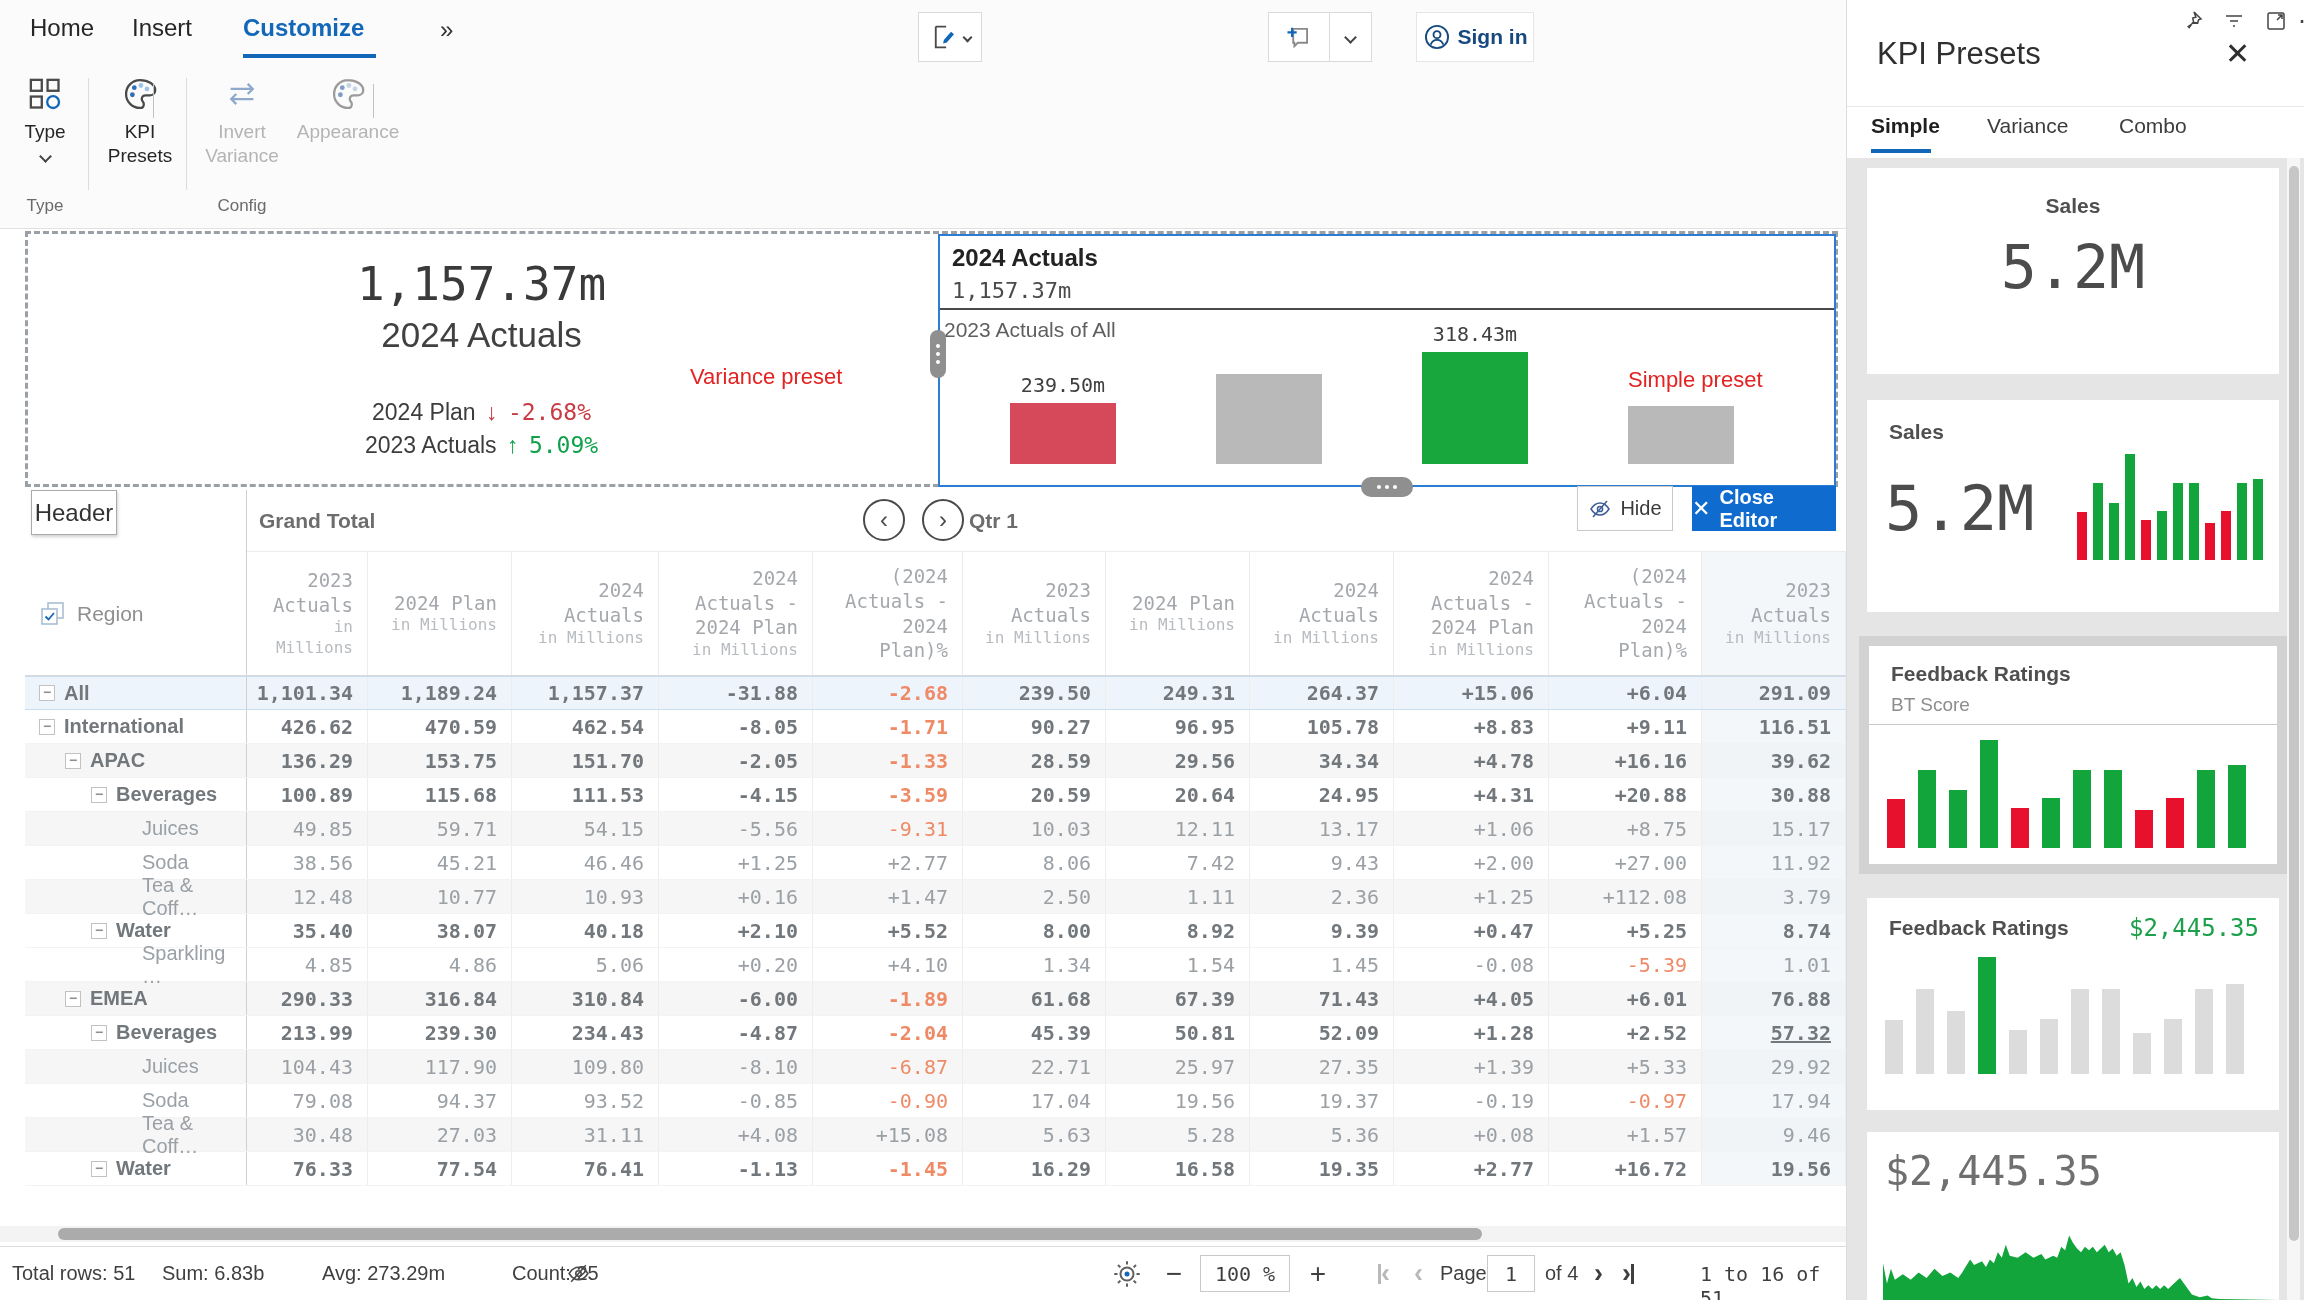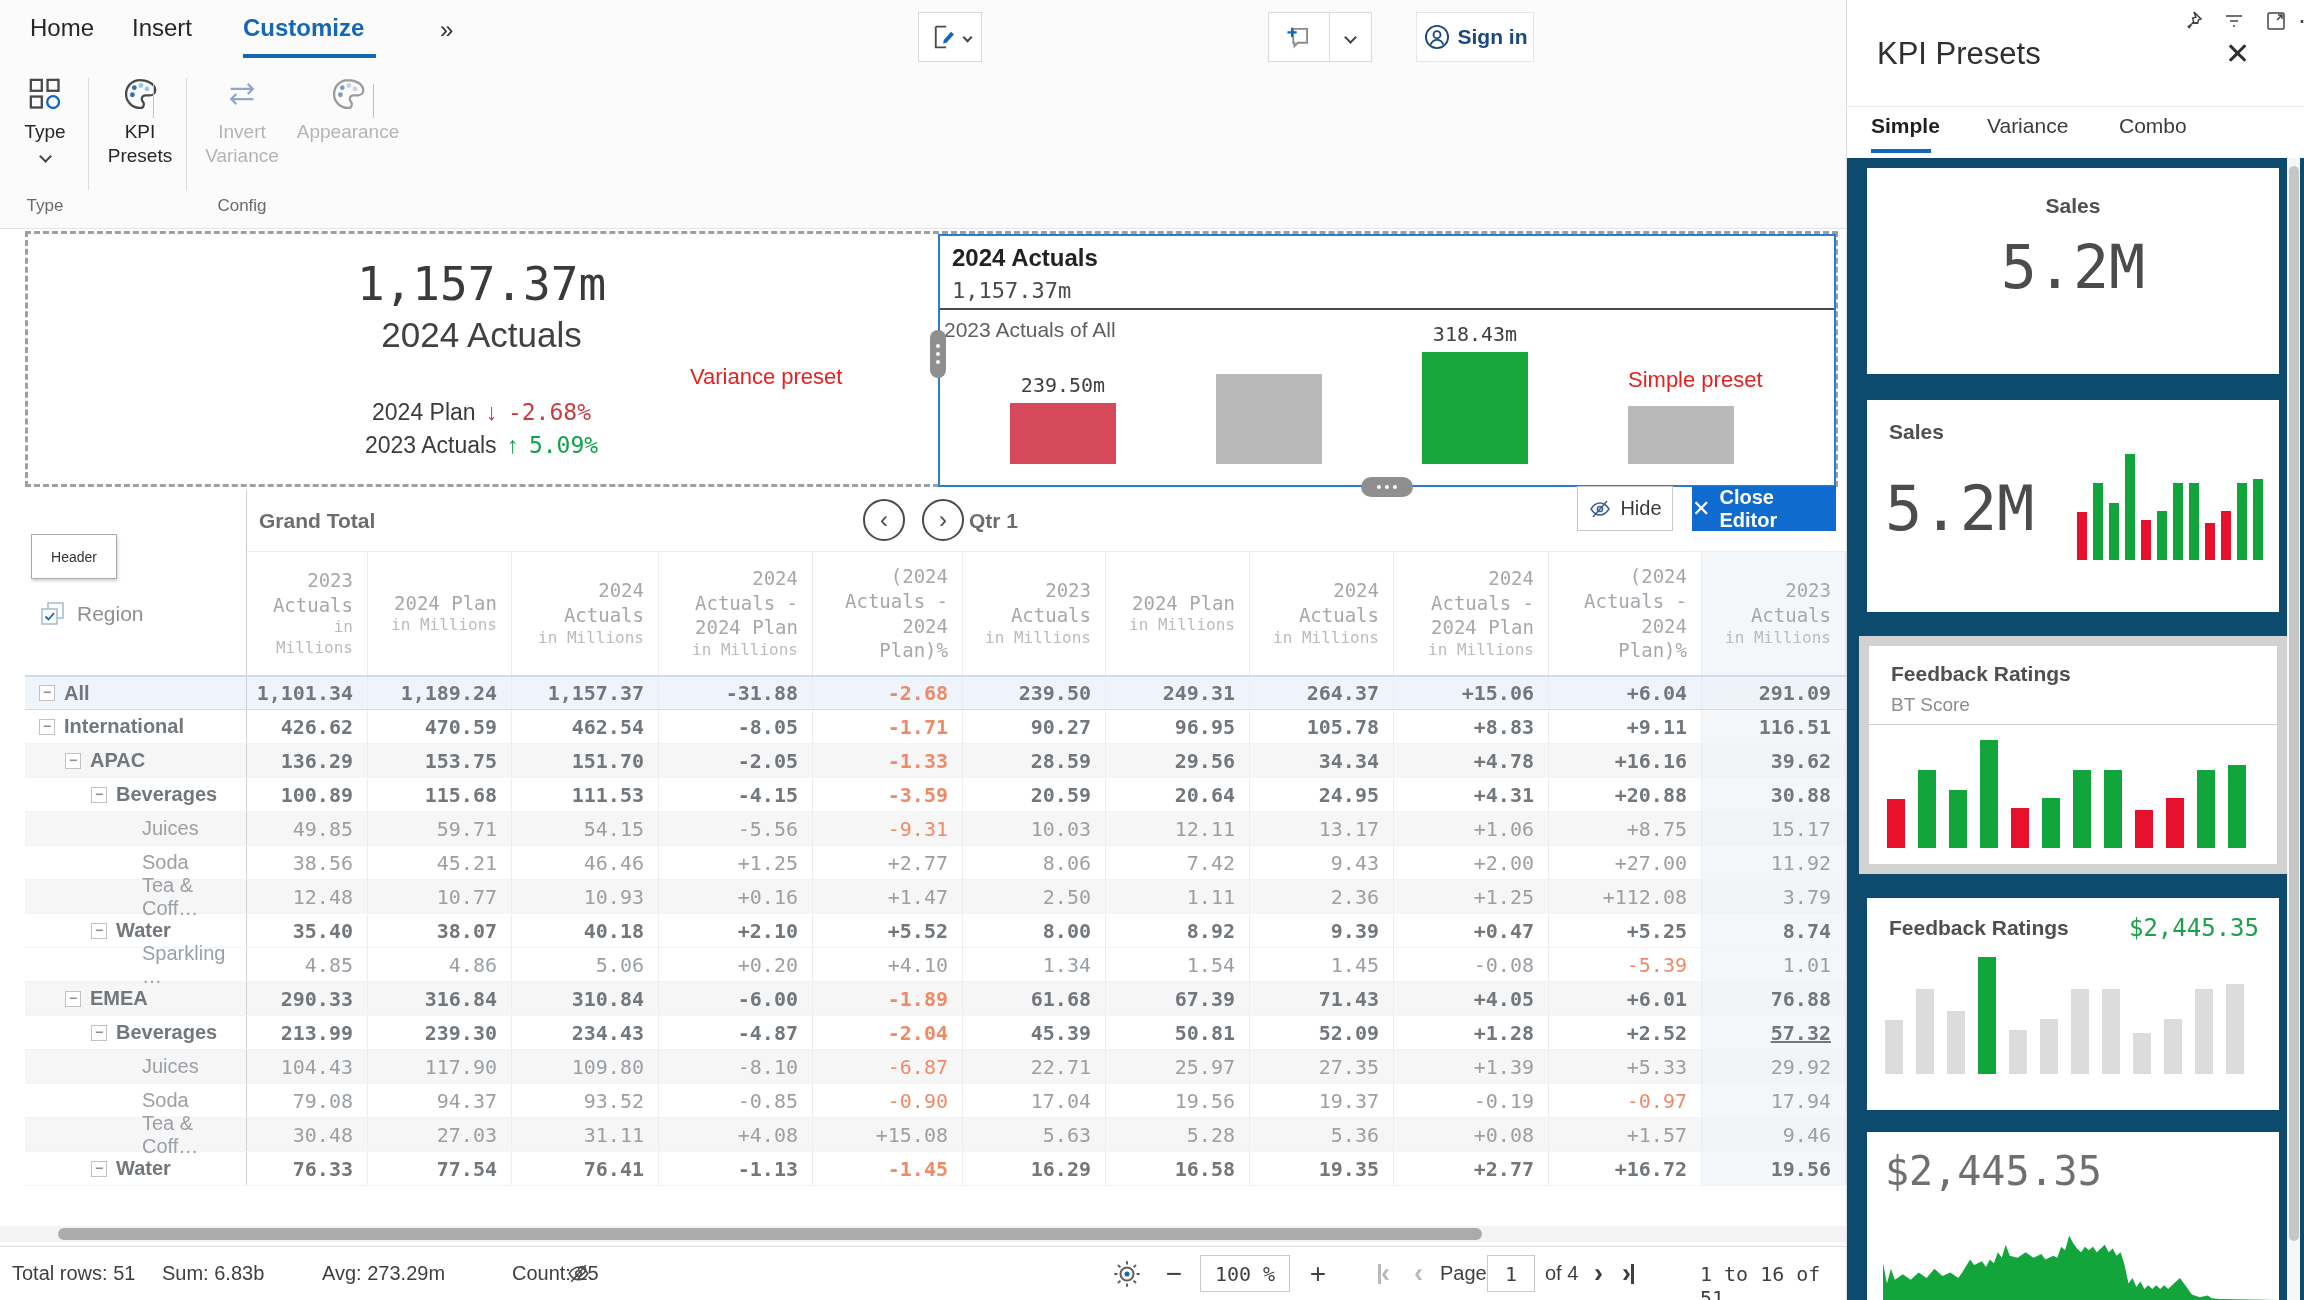--- a/index.html
+++ b/index.html
@@ -44,21 +44,21 @@
   #sk-annotation { position:absolute; left:688px; top:131px; font-size:22px; color:#e32222; }
   .handle { position:absolute; background:#8f8f8f; border-radius:10px; display:flex; align-items:center; justify-content:center; gap:4px; z-index:6; }
   .handle i { width:4px; height:4px; border-radius:50%; background:#fff; }
   #handle-left { left:930px; top:330px; width:16px; height:48px; flex-direction:column; }
   #handle-bottom { left:1361px; top:477px; width:52px; height:20px; }
   #hide-btn { position:absolute; left:1577px; top:486px; width:96px; height:45px; background:#fff; border:1px solid #c9c9c9; display:flex; align-items:center; justify-content:center; gap:8px; font-size:20px; color:#3b3b3b; cursor:pointer; z-index:7; }
   #close-editor-btn { position:absolute; left:1692px; top:486px; width:144px; height:45px; background:#0f6cce; color:#fff; display:flex; align-items:center; justify-content:center; gap:9px; font-size:20px; font-weight:bold; cursor:pointer; z-index:7; }
   #close-editor-btn .x { font-size:22px; font-weight:normal; }
 
   
-  #header-chip { position:absolute; left:31px; top:490px; width:86px; height:45px; background:#fff; border:1px solid #aaa; box-shadow:1px 2px 3px rgba(0,0,0,.18); display:flex; align-items:center; justify-content:center; font-size:14px; color:#333; z-index:5;margin-top:44px; }
+  #header-chip { position:absolute; left:31px; top:490px; width:86px; height:45px; background:#fff; border:1px solid #aaa; box-shadow:1px 2px 3px rgba(0,0,0,.18); display:flex; align-items:center; justify-content:center; font-size:24px; color:#333; z-index:5; }
   #table { position:absolute; left:25px; top:490px; width:1821px; height:732px; overflow:hidden; background:#fff; }
   .t-grouprow { display:flex; height:62px; align-items:center; }
   .t-rowhead-spacer { width:222px; height:100%; border-right:1px solid #cfcfcf; }
   .t-group { position:relative; height:100%; display:flex; align-items:center; border-bottom:1px solid #ededed; }
   .t-grouplabel { font-size:21px; font-weight:bold; color:#6d6d6d; padding-left:12px; }
   .t-group .t-nav { position:absolute; left:-100px; top:9px; display:flex; gap:17px; }
   .t-navbtn { width:42px; height:42px; border-radius:50%; border:2px solid #4a4a4a; background:#fff; color:#4a4a4a; font-size:24px; line-height:1; display:flex; align-items:center; justify-content:center; cursor:pointer; }
   .t-group .t-grouplabel.navpad { padding-left:6px; }
   .t-headrow { display:flex; height:124px; border-bottom:1px solid #d9d9d9; }
   .t-rowheadcell { width:222px; display:flex; align-items:center; gap:10px; padding-left:14px; border-right:1px solid #cfcfcf; }
@@ -90,21 +90,21 @@
 
   
   #panel { position:absolute; left:1846px; top:0; width:458px; height:1300px; background:#fff; border-left:1px solid #dcdcdc; }
   .p-topicons { position:absolute; top:8px; display:flex; align-items:center; justify-content:center; width:30px; height:26px; cursor:pointer; color:#444; }
   #panel-title { position:absolute; left:30px; top:36px; font-size:31px; color:#2f2f2f; }
   #panel-close { position:absolute; left:378px; top:36px; font-size:30px; color:#2f2f2f; cursor:pointer; font-weight:300; }
   #panel-divider { position:absolute; left:0; top:106px; width:458px; height:1px; background:#e8e8e8; }
   .ptab { position:absolute; top:114px; font-size:21px; color:#3d3d3d; cursor:pointer; }
   .ptab.active { font-weight:bold; color:#1f1f1f; }
   #ptab-underline { position:absolute; left:24px; top:149px; width:60px; height:4px; background:#1267b8; }
-  #panel-content { position:absolute; left:0; top:158px; width:458px; height:1142px; background:#0c4a6e; }
+  #panel-content { position:absolute; left:0; top:158px; width:458px; height:1142px; background:#e5e5e5; }
   .pcard { position:absolute; left:20px; width:412px; background:#fff; cursor:pointer; }
   .pcard-title { font-size:21px; font-weight:bold; color:#4f4f4f; }
   #pscroll-track { position:absolute; left:440px; top:0; width:13px; height:1142px; background:#f6f6f6; }
   #pscroll-thumb { position:absolute; left:1.5px; top:8px; width:10px; height:1075px; background:#c6c6c6; border-radius:5px; }
   .spark { display:flex; align-items:flex-end; position:absolute; }
   .spark .bar { flex:none; }
   .spark-sm { gap:6px; } .spark-sm .bar { width:10px; }
   .spark-lg { gap:13px; } .spark-lg .bar { width:18px; }
   #card3-outer { position:absolute; left:12px; top:478px; width:428px; height:238px; background:#d2d2d2; }
   svg { display:block; }

